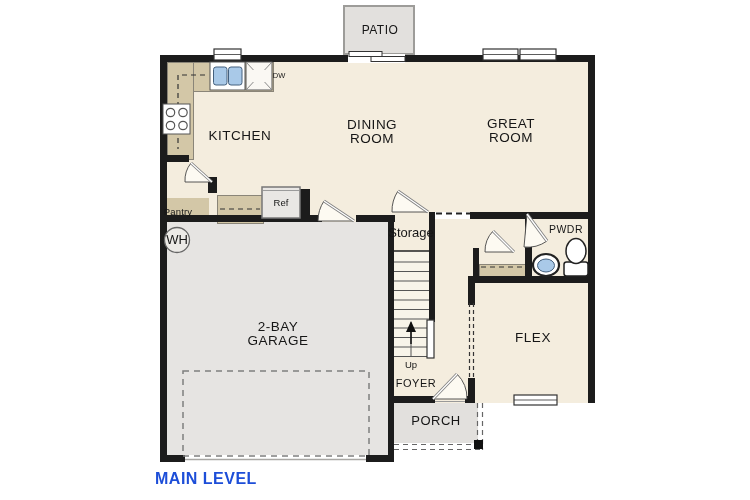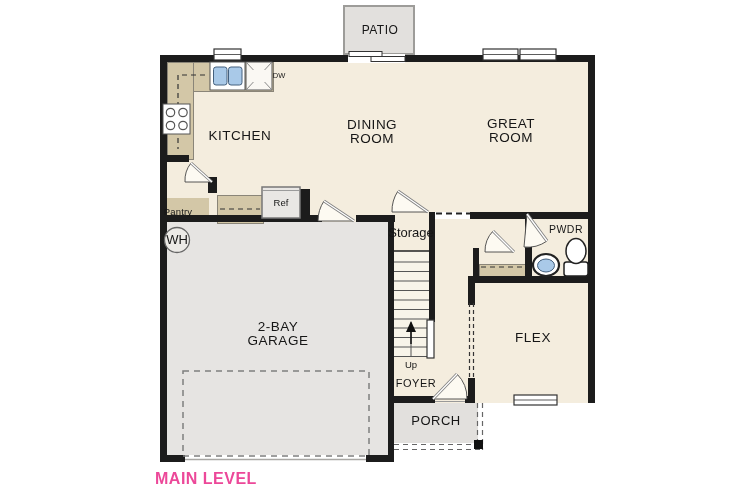--- a/index.html
+++ b/index.html
@@ -8,21 +8,21 @@
   .abs{position:absolute;}
   .floor{background:var(--floor);}
   .garagefloor{background:var(--garage);}
   .outdoor{background:var(--outdoor);}
   .counter{background:var(--counter);}
   .wall{background:var(--wall);}
   svg.overlay{position:absolute;left:0;top:0;pointer-events:none;}
   .lbl{position:absolute;transform:translate(-50%,-50%);font-weight:normal;color:#161616;
        white-space:nowrap;text-align:center;letter-spacing:.5px;line-height:1.05;}
   .lbl .ln{display:block;}
-  .title{position:absolute;font-weight:bold;color:#ec4899;letter-spacing:.5px;}
+  .title{position:absolute;font-weight:bold;color:#1d4ed8;letter-spacing:.5px;}
 </style>
 </head>
 <body>
 
 <div id="canvas">
 
   <div class="abs floor" style="left:167px;top:62px;width:421px;height:341px;"></div>
   <div class="abs garagefloor" style="left:167px;top:222px;width:221px;height:233px;"></div>
   <div class="abs outdoor" style="left:394px;top:403px;width:84px;height:40px;"></div>
   <div class="abs outdoor" style="left:343px;top:5px;width:68px;height:46px;border:2px solid #9d9c99;"></div>

